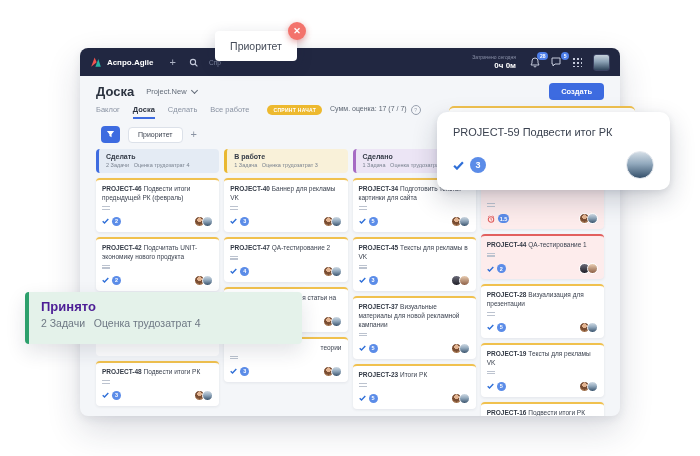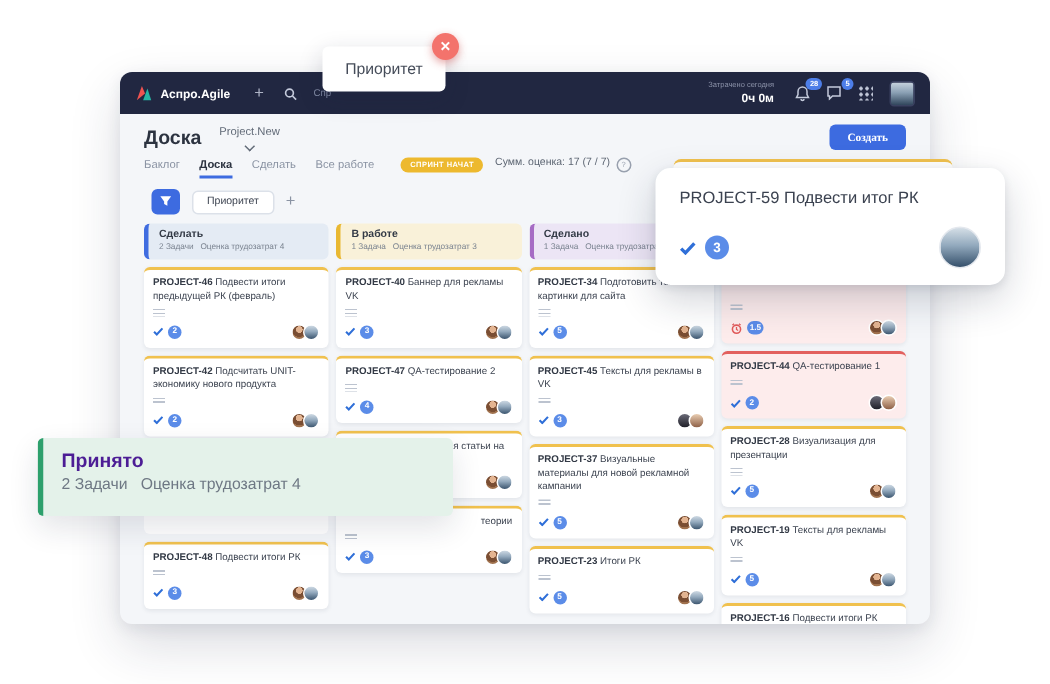--- a/index.html
+++ b/index.html
@@ -22,25 +22,25 @@
   .nav-badge{position:absolute;top:-5px;right:-8px;background:#4d7ee8;color:#fff;font-size:5px;
              padding:1px 2.5px;border-radius:6px;font-weight:700;line-height:1.2;}
   .grid-dots{width:10px;height:10px;background-image:radial-gradient(#c4cadb 1px,transparent 1.3px);
              background-size:4px 4px;}
   .nav-avatar{width:15px;height:15px;border-radius:3px;border:1px solid #3a4160;
               background:linear-gradient(180deg,#c6d2dd 0%,#8aa0b4 45%,#31465c 100%);}
   
   .page{padding:7px 8px 0;}
   .page-row1{display:flex;align-items:center;padding:0 8px;}
   .page-title{font-size:13px;font-weight:700;color:#2c3340;}
-  .project-select{display:flex;align-items:center;gap:5px;margin-left:12px;color:#626b78;font-size:7.5px;flex-direction:column;}
+  .project-select{display:flex;align-items:center;gap:5px;margin-left:12px;color:#626b78;font-size:7.5px;}
   .chevron{width:4px;height:4px;border-right:1.2px solid #626b78;border-bottom:1.2px solid #626b78;
            transform:rotate(45deg);margin-top:-2px;}
   .create-btn{margin-left:auto;background:#3d6be0;color:#fff;font-size:7.5px;border:none;border-radius:4px;
-              padding:4px 12px;font-weight:600;font-family:Liberation Serif, serif;}
+              padding:4px 12px;font-weight:600;font-family:Liberation Sans, sans-serif;}
   .tabs-row{display:flex;align-items:flex-start;margin-top:5px;padding:0 8px;}
   .tab{font-size:7.5px;color:#8a93a3;margin-right:13px;padding-bottom:3px;border-bottom:2px solid transparent;}
   .tab.active{color:#2c3340;font-weight:700;border-bottom-color:#3d6be0;}
   .sprint-pill{background:#edb92f;color:#fff;font-size:5px;font-weight:700;letter-spacing:.3px;
                padding:2px 6px;border-radius:7px;margin-left:5px;}
   .score{font-size:7px;color:#5d6673;margin-left:8px;white-space:pre;}
   .info-icon{width:8px;height:8px;border:1px solid #98a0ae;border-radius:50%;color:#98a0ae;font-size:5px;
              display:inline-flex;align-items:center;justify-content:center;margin-left:4px;}
   
   .filter-row{display:flex;align-items:center;margin-top:7px;padding:0 8px;}

